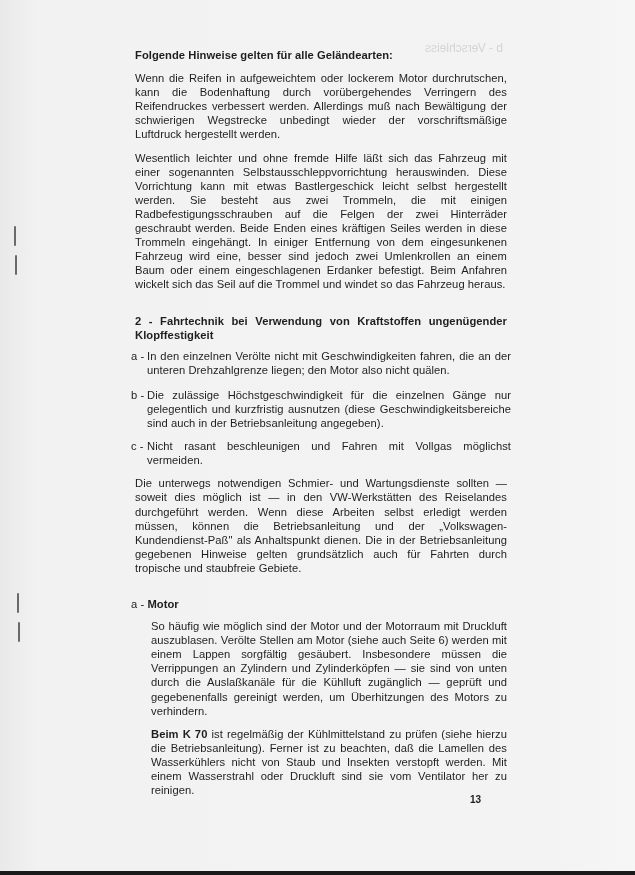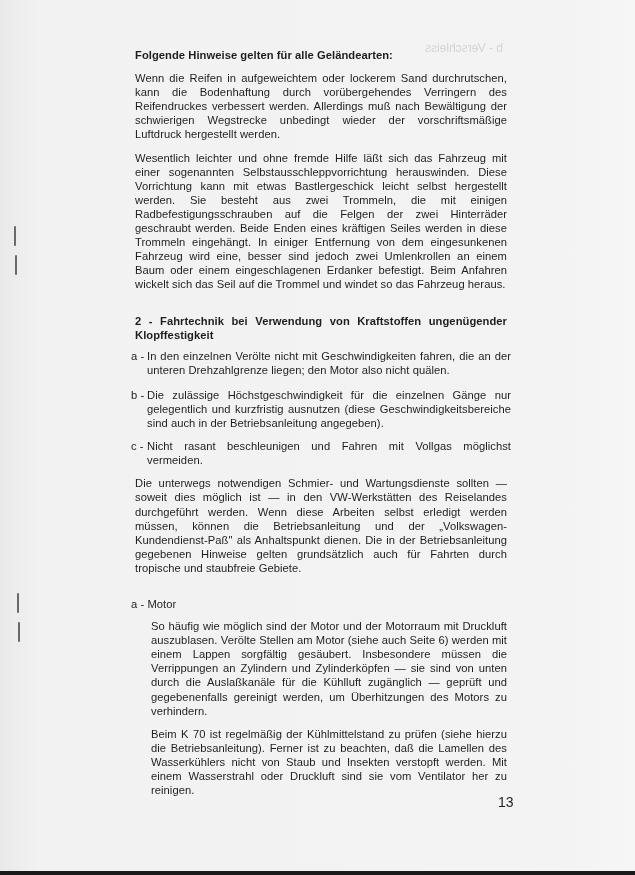--- a/index.html
+++ b/index.html
@@ -26,38 +26,38 @@
   .content {
     position: absolute; left: 131px; top: 44px; width: 380px;
     font-size: 11.2px; line-height: 14.1px; letter-spacing: 0.05px;
   }
   .content p { margin: 4px; text-align: justify; }
   .h { font-weight: bold; }
   .item { position: relative; padding-left: 16px; text-align: justify; }
   .item .lbl { position: absolute; left: 0; top: 0; }
   .indent { padding-left: 16px; text-align: justify; }
   .pagenum {
-    position: absolute; left: 498px; top: 794px; font-size: 14px; font-weight: normal;
+    position: absolute; left: 470px; top: 794px; font-size: 10px; font-weight: bold;
   }
-  b { font-weight: normal; }
+  b { font-weight: bold; }
 </style>
 </head>
 <body>
 
 <div class="page">
   <div class="showthrough" style="left:425px;top:41px;">b - Verschleiss</div>
 
   <div class="binder-mark" style="left:14px;top:226px;height:20px;"></div>
   <div class="binder-mark" style="left:15px;top:255px;height:20px;"></div>
   <div class="binder-mark" style="left:17px;top:593px;height:20px;"></div>
   <div class="binder-mark" style="left:18px;top:622px;height:20px;"></div>
 
   <div class="content">
     <p class="h">Folgende Hinweise gelten für alle Geländearten:</p>
-    <p style="margin-top:9px;">Wenn die Reifen in aufgeweichtem oder lockerem Sand durchrutschen, kann die Bodenhaftung durch vorübergehendes Verringern des Reifendruckes verbessert werden. Allerdings muß nach Bewältigung der schwierigen Wegstrecke unbedingt wieder der vorschriftsmäßige Luftdruck hergestellt werden.</p>
+    <p style="margin-top:9px;">Wenn die Reifen in aufgeweichtem oder lockerem Motor durchrutschen, kann die Bodenhaftung durch vorübergehendes Verringern des Reifendruckes verbessert werden. Allerdings muß nach Bewältigung der schwierigen Wegstrecke unbedingt wieder der vorschriftsmäßige Luftdruck hergestellt werden.</p>
     <p style="margin-top:9px;">Wesentlich leichter und ohne fremde Hilfe läßt sich das Fahrzeug mit einer sogenannten Selbstausschleppvorrichtung herauswinden. Diese Vorrichtung kann mit etwas Bastlergeschick leicht selbst hergestellt werden. Sie besteht aus zwei Trommeln, die mit einigen Radbefestigungsschrauben auf die Felgen der zwei Hinterräder geschraubt werden. Beide Enden eines kräftigen Seiles werden in diese Trommeln eingehängt. In einiger Entfernung von dem eingesunkenen Fahrzeug wird eine, besser sind jedoch zwei Umlenkrollen an einem Baum oder einem eingeschlagenen Erdanker befestigt. Beim Anfahren wickelt sich das Seil auf die Trommel und windet so das Fahrzeug heraus.</p>
 
     <p class="h" style="margin-top:22px;">2 - Fahrtechnik bei Verwendung von Kraftstoffen ungenügender Klopffestigkeit</p>
     <div class="item" style="margin-top:7px;">
       <span class="lbl">a -</span>
       <span>In den einzelnen Verölte nicht mit Geschwindigkeiten fahren, die an der unteren Drehzahlgrenze liegen; den Motor also nicht quälen.</span>
     </div>
     <div class="item" style="margin-top:11px;">
       <span class="lbl">b -</span>
       <span>Die zulässige Höchstgeschwindigkeit für die einzelnen Gänge nur gelegentlich und kurzfristig ausnutzen (diese Geschwindigkeitsbereiche sind auch in der Betriebsanleitung angegeben).</span>

